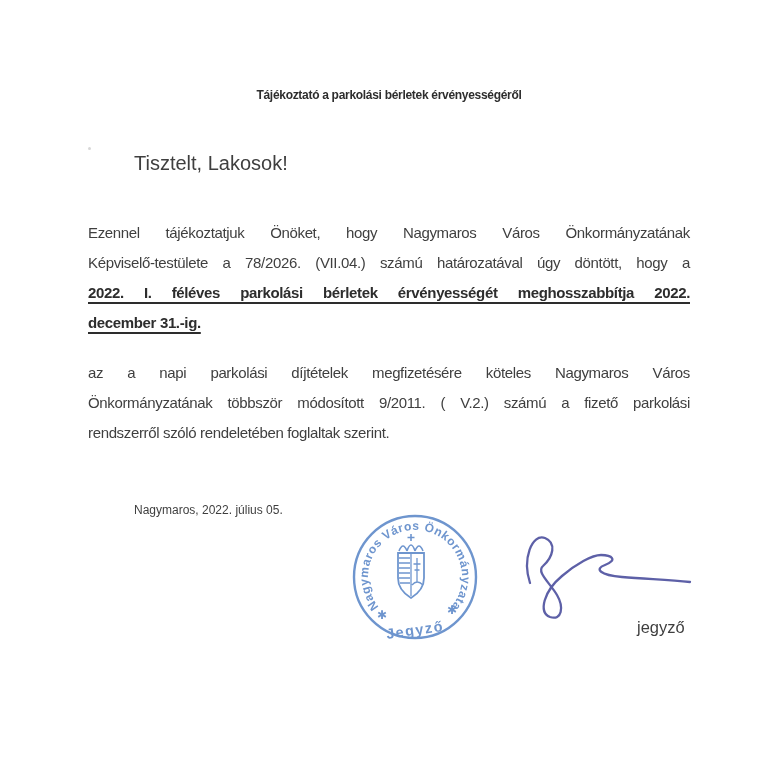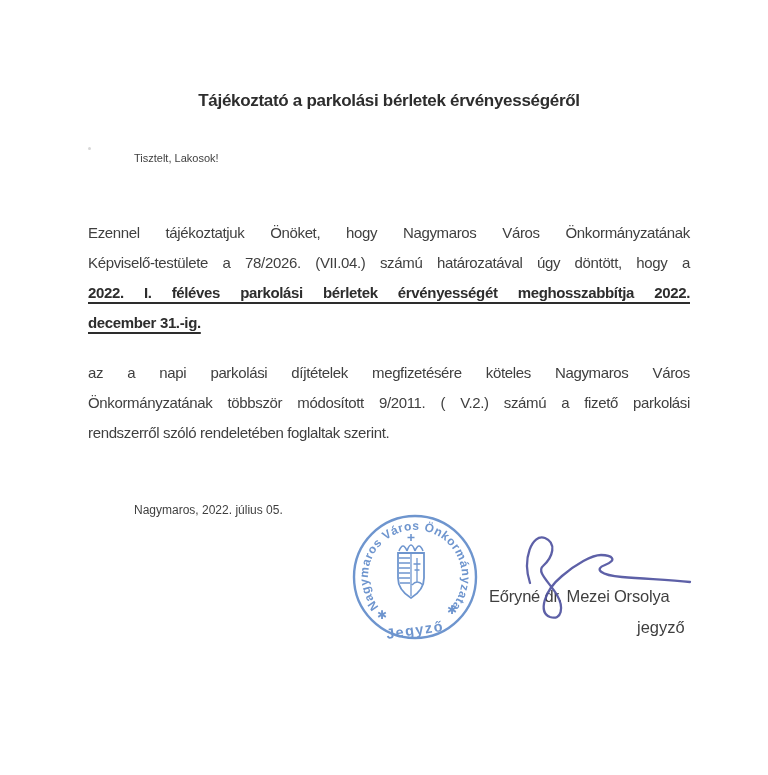--- a/index.html
+++ b/index.html
@@ -19,30 +19,30 @@
     position: absolute;
     inset: 0;
     background: var(--paper-bg, #ffffff);
   }
   .doc-title {
     position: absolute;
     left: 88px;
     top: 80px;
     width: 602px;
     text-align: center;
-    font-size: 17px;
+    font-size: 12px;
     font-weight: 700;
     letter-spacing: -0.3px;
     color: var(--bold-color, #2d2d2d);
   }
   .salutation {
     position: absolute;
     left: 134px;
     top: 152px;
-    font-size: 11px;
+    font-size: 20px;
   }
   .para {
     position: absolute;
     left: 88px;
     width: 602px;
   }
   .para-1 { top: 218px; }
   .para-2 { top: 358px; }
   .line {
     line-height: 30px;
@@ -179,16 +179,15 @@
       C 57 18, 53 32, 43 41
       C 36 47, 50 58, 57 70
       C 64 82, 62 96, 50 92
       C 38 87, 44 66, 62 51
       C 76 39, 92 30, 101 30
       C 112 30, 118 35, 105 40
       C 94 44, 100 50, 122 52
       C 147 54, 168 55, 190 57"></path>
   </svg>
 
-  <div class="sig-name">Eőryné dr. Mezei Orsolya</div>
   <div class="sig-role">jegyző</div>
 
 </div>
 
 </body></html>

